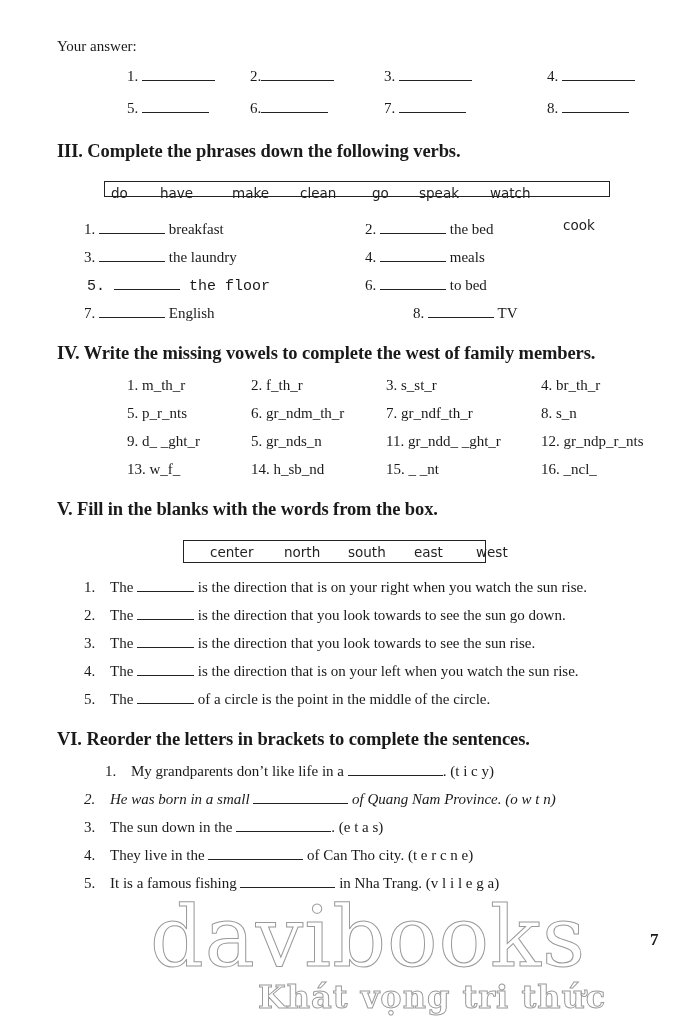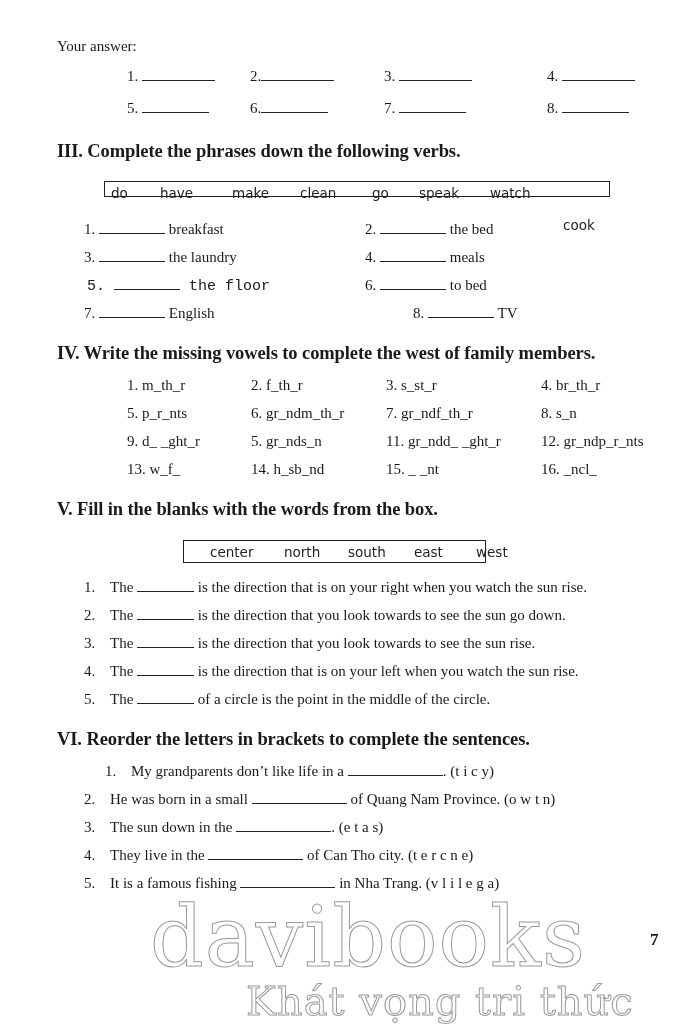--- a/index.html
+++ b/index.html
@@ -87,20 +87,20 @@
 
 <div class="item" style="left:84px;top:579px;"><span style="display:inline-block;width:26px;">1.</span><span>The</span> <span class="blank" style="width:57px;"></span> <span>is  the direction that is on your right when you watch the sun rise.</span></div>
 <div class="item" style="left:84px;top:607px;"><span style="display:inline-block;width:26px;">2.</span><span>The</span> <span class="blank" style="width:57px;"></span> <span>is the direction that you look towards to see the sun go down.</span></div>
 <div class="item" style="left:84px;top:635px;"><span style="display:inline-block;width:26px;">3.</span><span>The</span> <span class="blank" style="width:57px;"></span> <span>is the direction that you look towards to see the sun rise.</span></div>
 <div class="item" style="left:84px;top:663px;"><span style="display:inline-block;width:26px;">4.</span><span>The</span> <span class="blank" style="width:57px;"></span> <span>is the direction that is on your left when you watch the sun rise.</span></div>
 <div class="item" style="left:84px;top:691px;"><span style="display:inline-block;width:26px;">5.</span><span>The</span> <span class="blank" style="width:57px;"></span> <span>of a circle is the point in the middle of the circle.</span></div>
 
 <div class="abs heading" style="left:57px;top:729px;">VI. Reorder the letters in brackets to complete the sentences.</div>
 
 <div class="item" style="left:94px;top:763px;margin-left:11px;"><span style="display:inline-block;width:26px;">1.</span><span>My grandparents don’t like life in a</span> <span class="blank" style="width:95px;"></span><span>. (t i c y)</span></div>
-<div class="item" style="left:84px;top:791px;"><span style="display:inline-block;width:26px;">2.</span><span>He was born in a small</span> <span class="blank" style="width:95px;"></span><span> of Quang Nam Province. (o w t n)</span></div>
+<div class="item" style="left:84px;top:791px;font-style:italic;"><span style="display:inline-block;width:26px;">2.</span><span>He was born in a small</span> <span class="blank" style="width:95px;"></span><span> of Quang Nam Province. (o w t n)</span></div>
 <div class="item" style="left:84px;top:819px;"><span style="display:inline-block;width:26px;">3.</span><span>The sun down in the</span> <span class="blank" style="width:95px;"></span><span>. (e t a s)</span></div>
 <div class="item" style="left:84px;top:847px;"><span style="display:inline-block;width:26px;">4.</span><span>They live in the</span> <span class="blank" style="width:95px;"></span><span> of Can Tho city. (t e r c n e)</span></div>
 <div class="item" style="left:84px;top:875px;"><span style="display:inline-block;width:26px;">5.</span><span>It is a famous fishing</span> <span class="blank" style="width:95px;"></span><span> in Nha Trang. (v l i l e g a)</span></div>
 
 <div class="watermark" style="left:150px;top:888px;font-size:84px;letter-spacing:1px;">davibooks</div>
-<div class="watermark" style="left:246px;top:978px;font-size:40px;letter-spacing:1px;">Khát vọng tri thức</div>
+<div class="watermark" style="left:258px;top:978px;font-size:32px;letter-spacing:1px;font-weight:bold;">Khát vọng tri thức</div>
 <div class="abs" style="left:650px;top:930px;font-size:17px;font-weight:bold;">7</div>
 
 </body></html>

